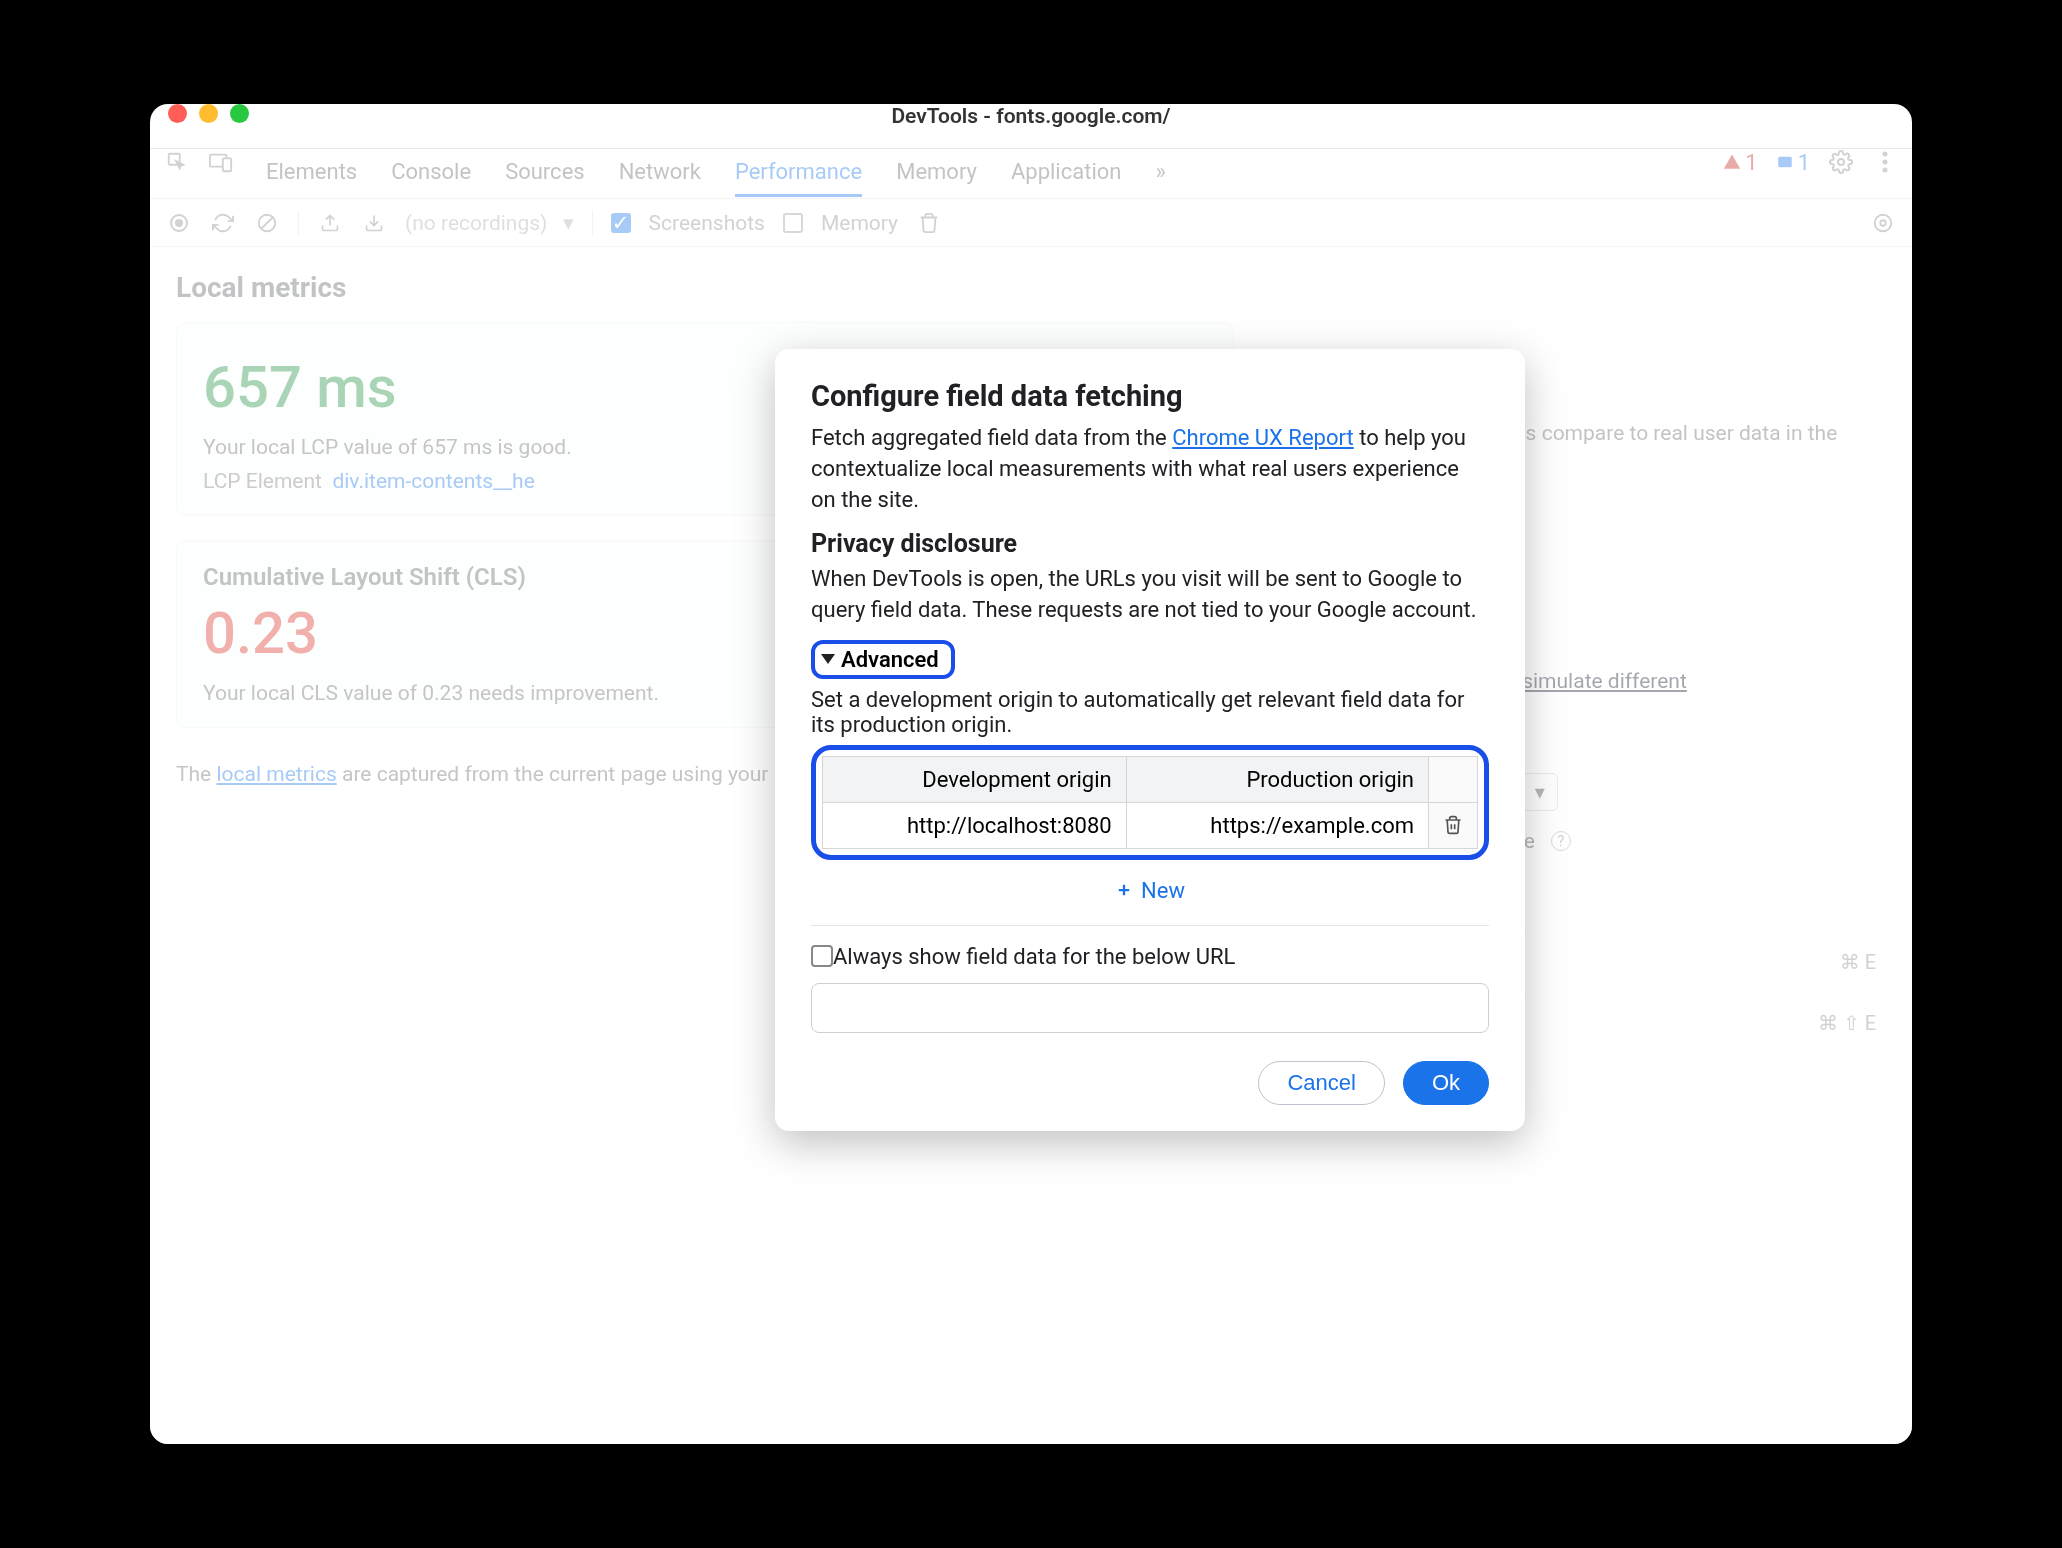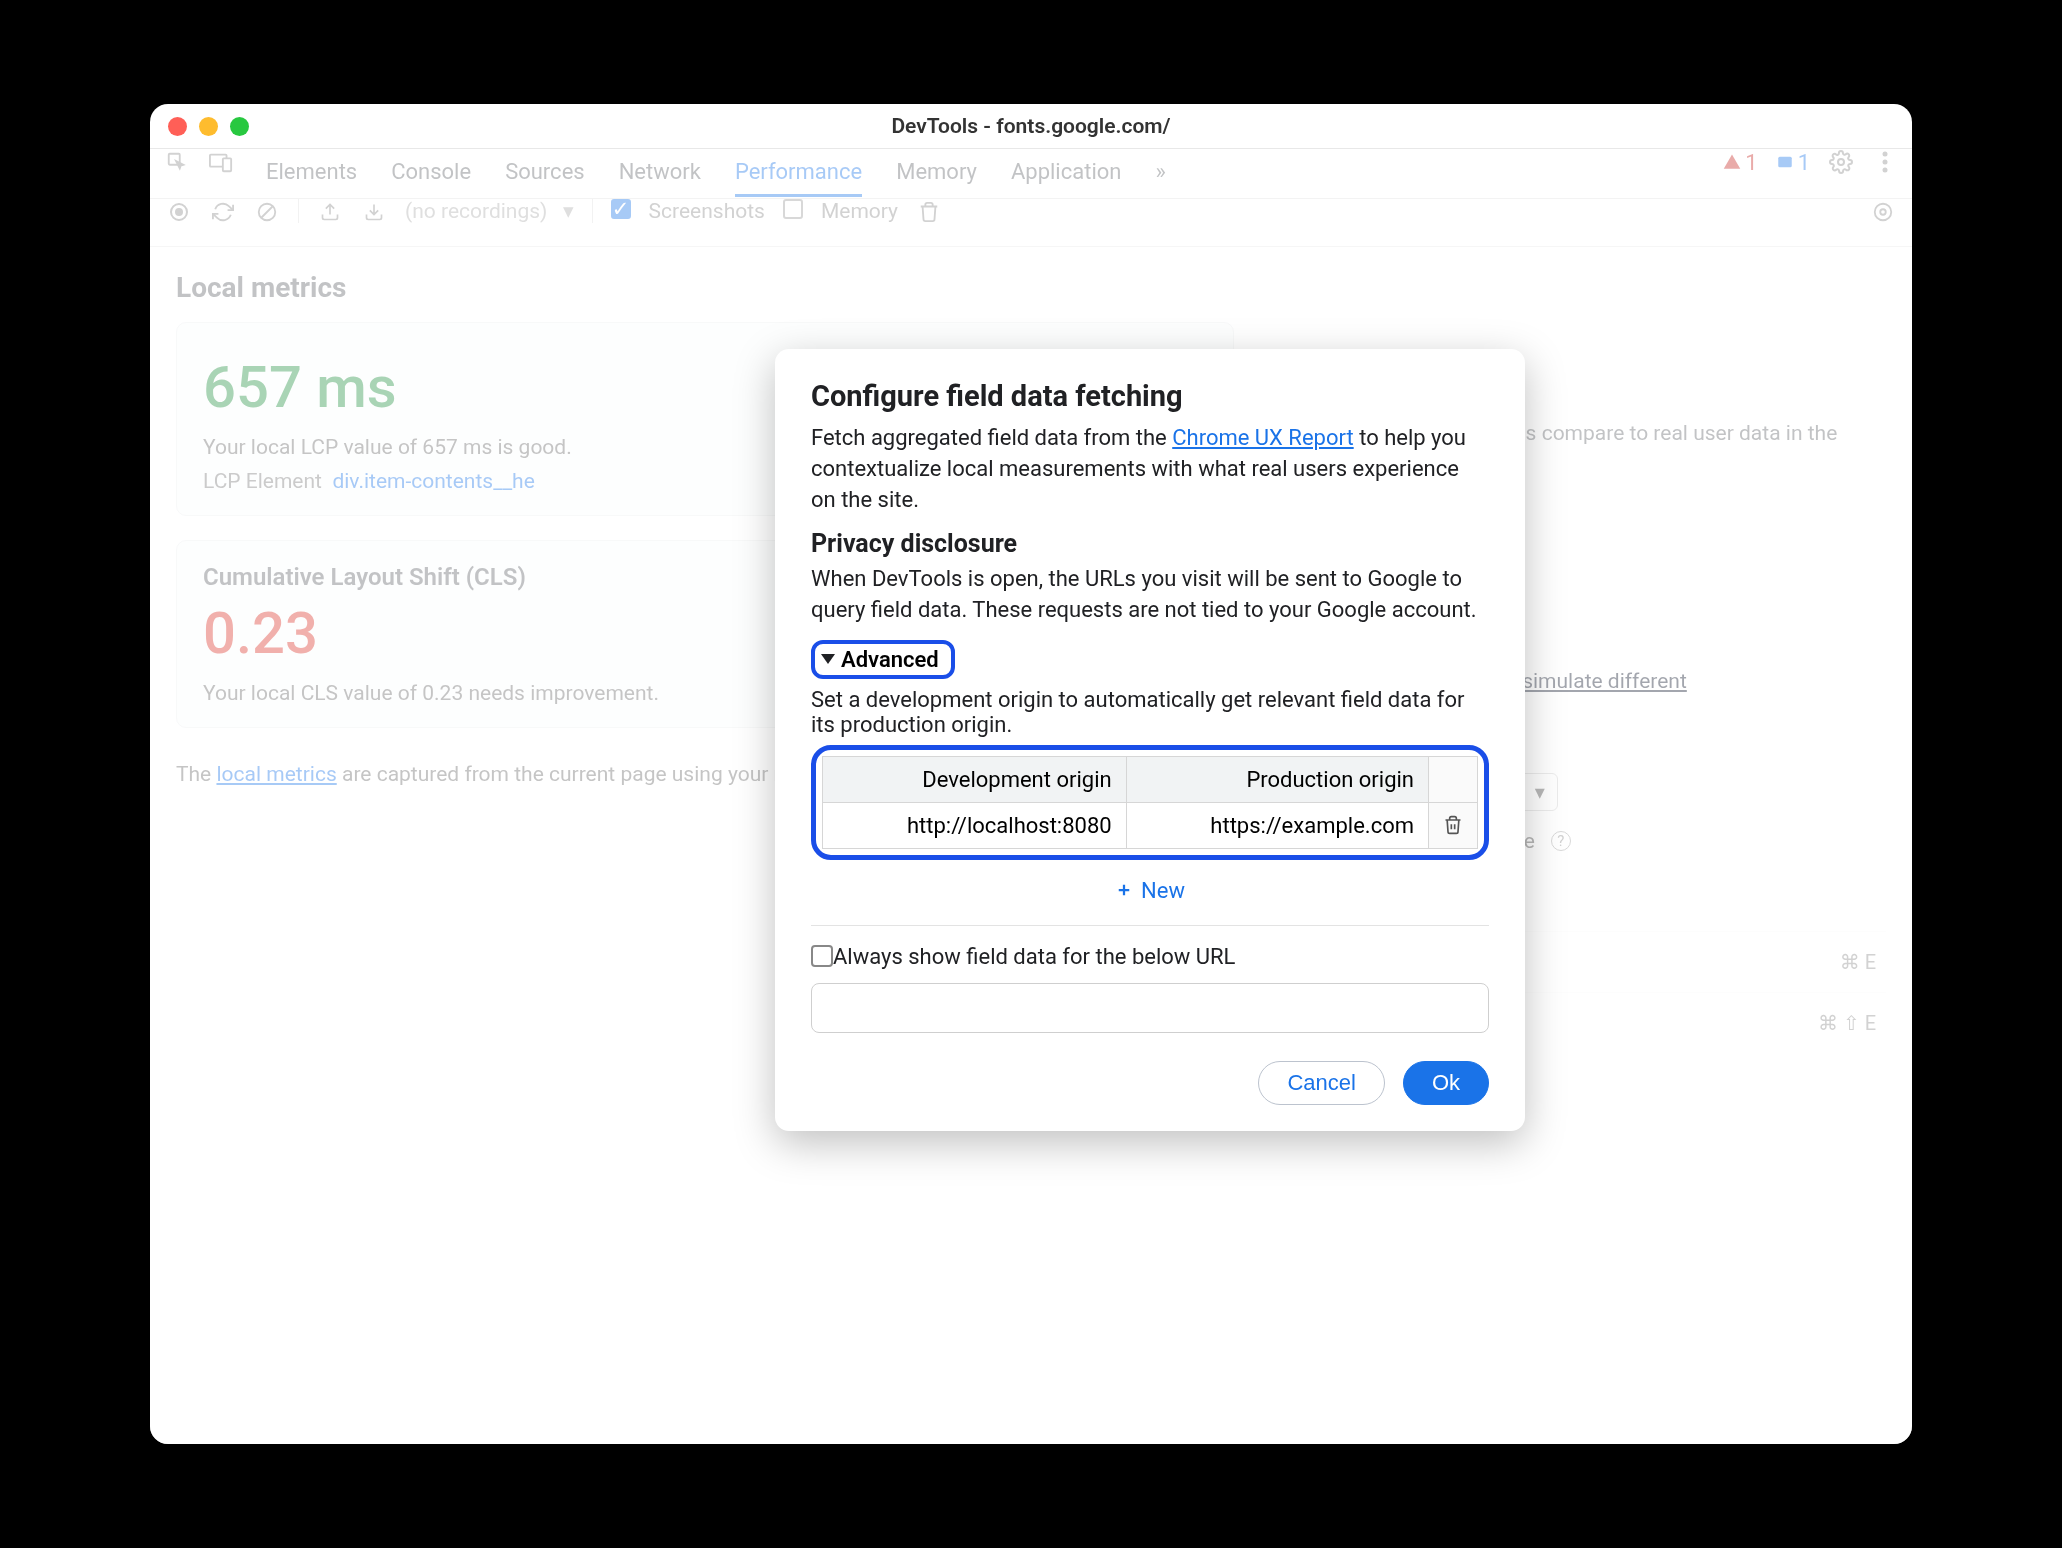--- a/index.html
+++ b/index.html
@@ -19,21 +19,21 @@
     background: #fff;
     border-radius: 18px;
     overflow: hidden;
     position: relative;
     box-shadow: 0 20px 60px rgba(0,0,0,0.5);
   }
   
   .titlebar {
     height: 45px;
     display: flex;
-    align-items: center;
+    align-items: flex-start;
     position: relative;
     border-bottom: 1px solid #e8e8e8;
   }
   .traffic {
     display: flex;
     gap: 12px;
     padding-left: 18px;
   }
   .traffic span {
     width: 19px; height: 19px; border-radius: 50%;
@@ -74,21 +74,21 @@
   .tab { padding: 10px 0; color: #5f6368; }
   .tab.active { color: #1a73e8; border-bottom: 3px solid #1a73e8; }
   .tabs-right { margin-left: auto; display: flex; align-items: center; gap: 18px; color: #999; }
   .warn-badge { color: #c5221f; display:flex; align-items:center; gap:4px;}
   .info-badge { color: #1a73e8; display:flex; align-items:center; gap:4px;}
   
   .perf-toolbar {
     height: 48px;
     border-bottom: 1px solid #e8e8e8;
     display: flex;
-    align-items: flex-start;
+    align-items: center;
     gap: 18px;
     padding: 0 16px;
     color: #888;
     font-size: 21px;
   }
   .perf-toolbar .spacer { flex: 1; }
   .icon-btn { width: 26px; height: 26px; display:inline-flex; align-items:center; justify-content:center; color:#888;}
   .checkbox-sq { width: 20px; height: 20px; border: 2px solid #999; border-radius: 3px; display:inline-flex;align-items:center;justify-content:center;}
   .checkbox-sq.checked { background:#1a73e8;border-color:#1a73e8;color:#fff;}
   .no-rec { color: #aaa; }

